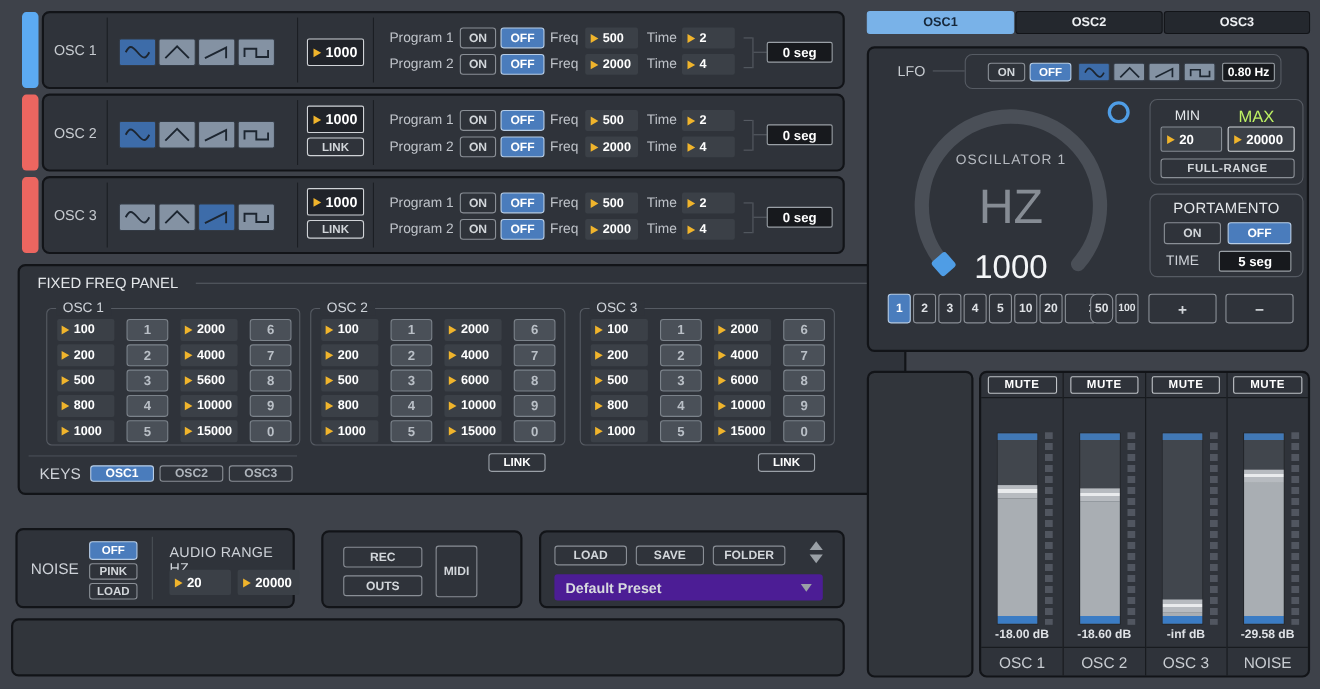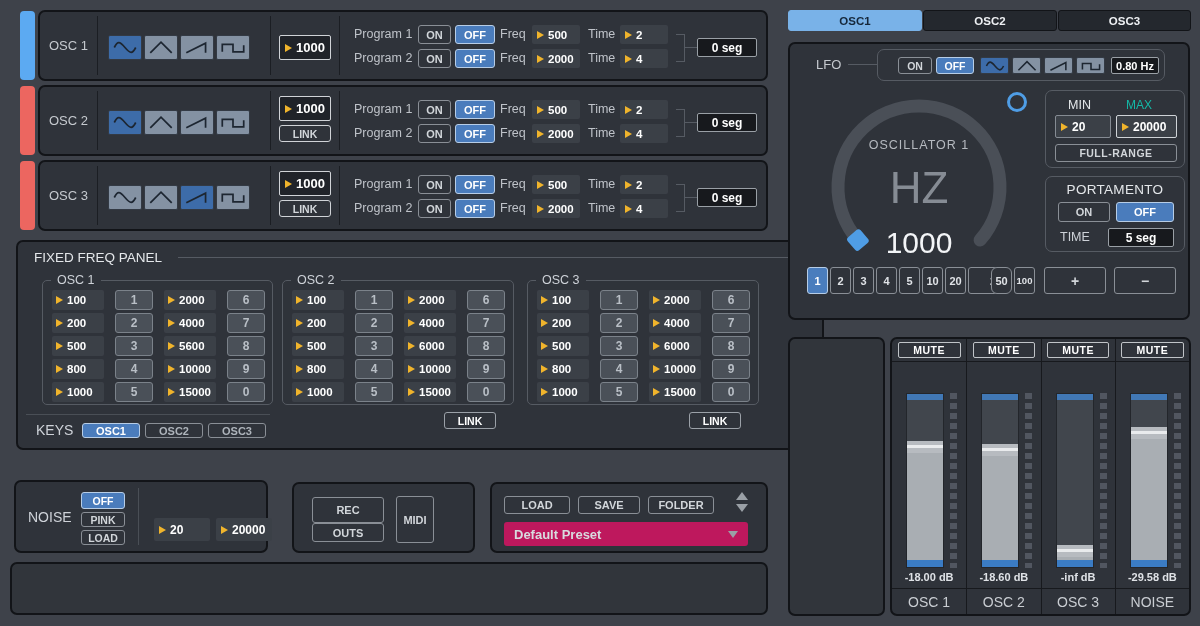--- a/index.html
+++ b/index.html
@@ -447,47 +447,48 @@
     <button class="btn" style="left:426px;top:170px;width:52px;height:17px;border-color:#9ba1a8;color:#fff;font-size:10.5px;">LINK</button>
     <button class="btn" style="left:671px;top:170px;width:52px;height:17px;border-color:#9ba1a8;color:#fff;font-size:10.5px;">LINK</button>
   </div>
 
   <div class="panel" style="left:14px;top:480px;width:254px;height:73px;">
     <div class="abs" style="left:12px;top:0;bottom:0;width:50px;display:flex;align-items:center;font-size:14px;color:#ced2d8;">NOISE</div>
     <button class="btn active" style="left:65px;top:10px;width:44px;height:17px;font-size:10.5px;">OFF</button>
     <button class="btn" style="left:65px;top:30px;width:44px;height:15px;font-size:10.5px;">PINK</button>
     <button class="btn" style="left:65px;top:48px;width:44px;height:15px;font-size:10.5px;">LOAD</button>
     <div class="vline" style="left:122px;top:6px;bottom:6px;background:#4a4f56;"></div>
+    <div class="abs" style="left:138px;top:12px;font-size:13px;color:#ced2d8;letter-spacing:.3px;">AUDIO RANGE HZ</div>
     <div class="valbox" style="left:138px;top:36px;width:56px;height:23px;font-size:12px;">
         <span class="tri"></span>
         <span>20</span>
       </div>
     <div class="valbox" style="left:200px;top:36px;width:56px;height:23px;font-size:12px;">
         <span class="tri"></span>
         <span>20000</span>
       </div>
   </div>
 
   <div class="panel" style="left:292px;top:482px;width:183px;height:71px;">
-    <button class="btn" style="left:18px;top:13px;width:72px;height:26px;">REC</button>
+    <button class="btn" style="left:18px;top:13px;width:72px;height:19px;">REC</button>
     <button class="btn" style="left:18px;top:39px;width:72px;height:19px;">OUTS</button>
     <button class="btn" style="left:102px;top:12px;width:38px;height:47px;">MIDI</button>
   </div>
 
   <div class="panel" style="left:490px;top:482px;width:278px;height:71px;">
     <button class="btn" style="left:12px;top:12px;width:66px;height:18px;">LOAD</button>
     <button class="btn" style="left:86px;top:12px;width:62px;height:18px;">SAVE</button>
     <button class="btn" style="left:156px;top:12px;width:66px;height:18px;">FOLDER</button>
     <button class="abs" style="left:244px;top:8px;">
         <span class="uptri" style="display:block;"></span>
       </button>
     <button class="abs" style="left:244px;top:20px;">
         <span class="dntri" style="display:block;"></span>
       </button>
-    <div class="abs" style="left:12px;top:38px;width:244px;height:24px;background:#be185d;border-radius:3px;display:flex;align-items:center;text-align:center;">
+    <div class="abs" style="left:12px;top:38px;width:244px;height:24px;background:#4c1d95;border-radius:3px;display:flex;align-items:center;text-align:center;">
       <span style="padding-left:10px;font-size:13px;font-weight:bold;color:#d8dbdf;">Default Preset</span>
       <span class="dntri" style="position:absolute;right:10px;border-left-width:5px;border-right-width:5px;border-top-width:7px;"></span>
     </div>
   </div>
 
   <div class="panel" style="left:10px;top:562px;width:758px;height:53px;background:#31353b;"></div>
 
   <div class="abs" style="left:788px;top:10px;width:404px;height:21px;">
     <button class="tabbtn active" style="left:0;width:134px;">OSC1</button>
     <button class="tabbtn" style="left:135px;width:134px;">OSC2</button>
@@ -528,21 +529,21 @@
       <path d="M 40.9 155.1 A 81 81 0 1 1 163.1 155.1" stroke="#4a4f57" stroke-width="13" fill="none" stroke-linecap="round"></path>
       <rect x="-8.5" y="-8.5" width="17" height="17" rx="3" fill="#4f9de5" transform="translate(40.9,155.1) rotate(49)"></rect>
       <text x="102" y="64" text-anchor="middle" font-size="12.5" fill="#b6bac0" letter-spacing="1">OSCILLATOR 1</text>
       <text x="102" y="118" text-anchor="middle" font-size="44" fill="#868c94">HZ</text>
       <text x="102" y="168" text-anchor="middle" font-size="30" fill="#f3f5f7">1000</text>
     </svg>
     <div class="abs" style="left:217px;top:48px;width:14px;height:14px;border:3px solid #4f9de5;border-radius:50%;"></div>
 
     <div class="groupbox" style="left:255px;top:46px;width:140px;height:78px;border-radius:7px;">
       <div class="abs" style="left:22px;top:7px;font-size:12.5px;color:#e4e7ea;">MIN</div>
-      <div class="abs" style="left:80px;top:7px;font-size:12px;color:#14b8a6;">MAX</div>
+      <div class="abs" style="left:80px;top:7px;font-size:15px;color:#bef264;">MAX</div>
       <div class="valbox" style="left:9px;top:24px;width:56px;height:23px;font-size:12px;border:1px solid #858b93;">
           <span class="tri"></span>
           <span>20</span>
         </div>
       <div class="valbox" style="left:70px;top:24px;width:61px;height:23px;font-size:12px;border:1px solid #cfd3d7;">
           <span class="tri"></span>
           <span>20000</span>
         </div>
       <button class="btn" style="left:9px;top:53px;width:122px;height:18px;font-size:10.5px;letter-spacing:.5px;">FULL-RANGE</button>
     </div>

